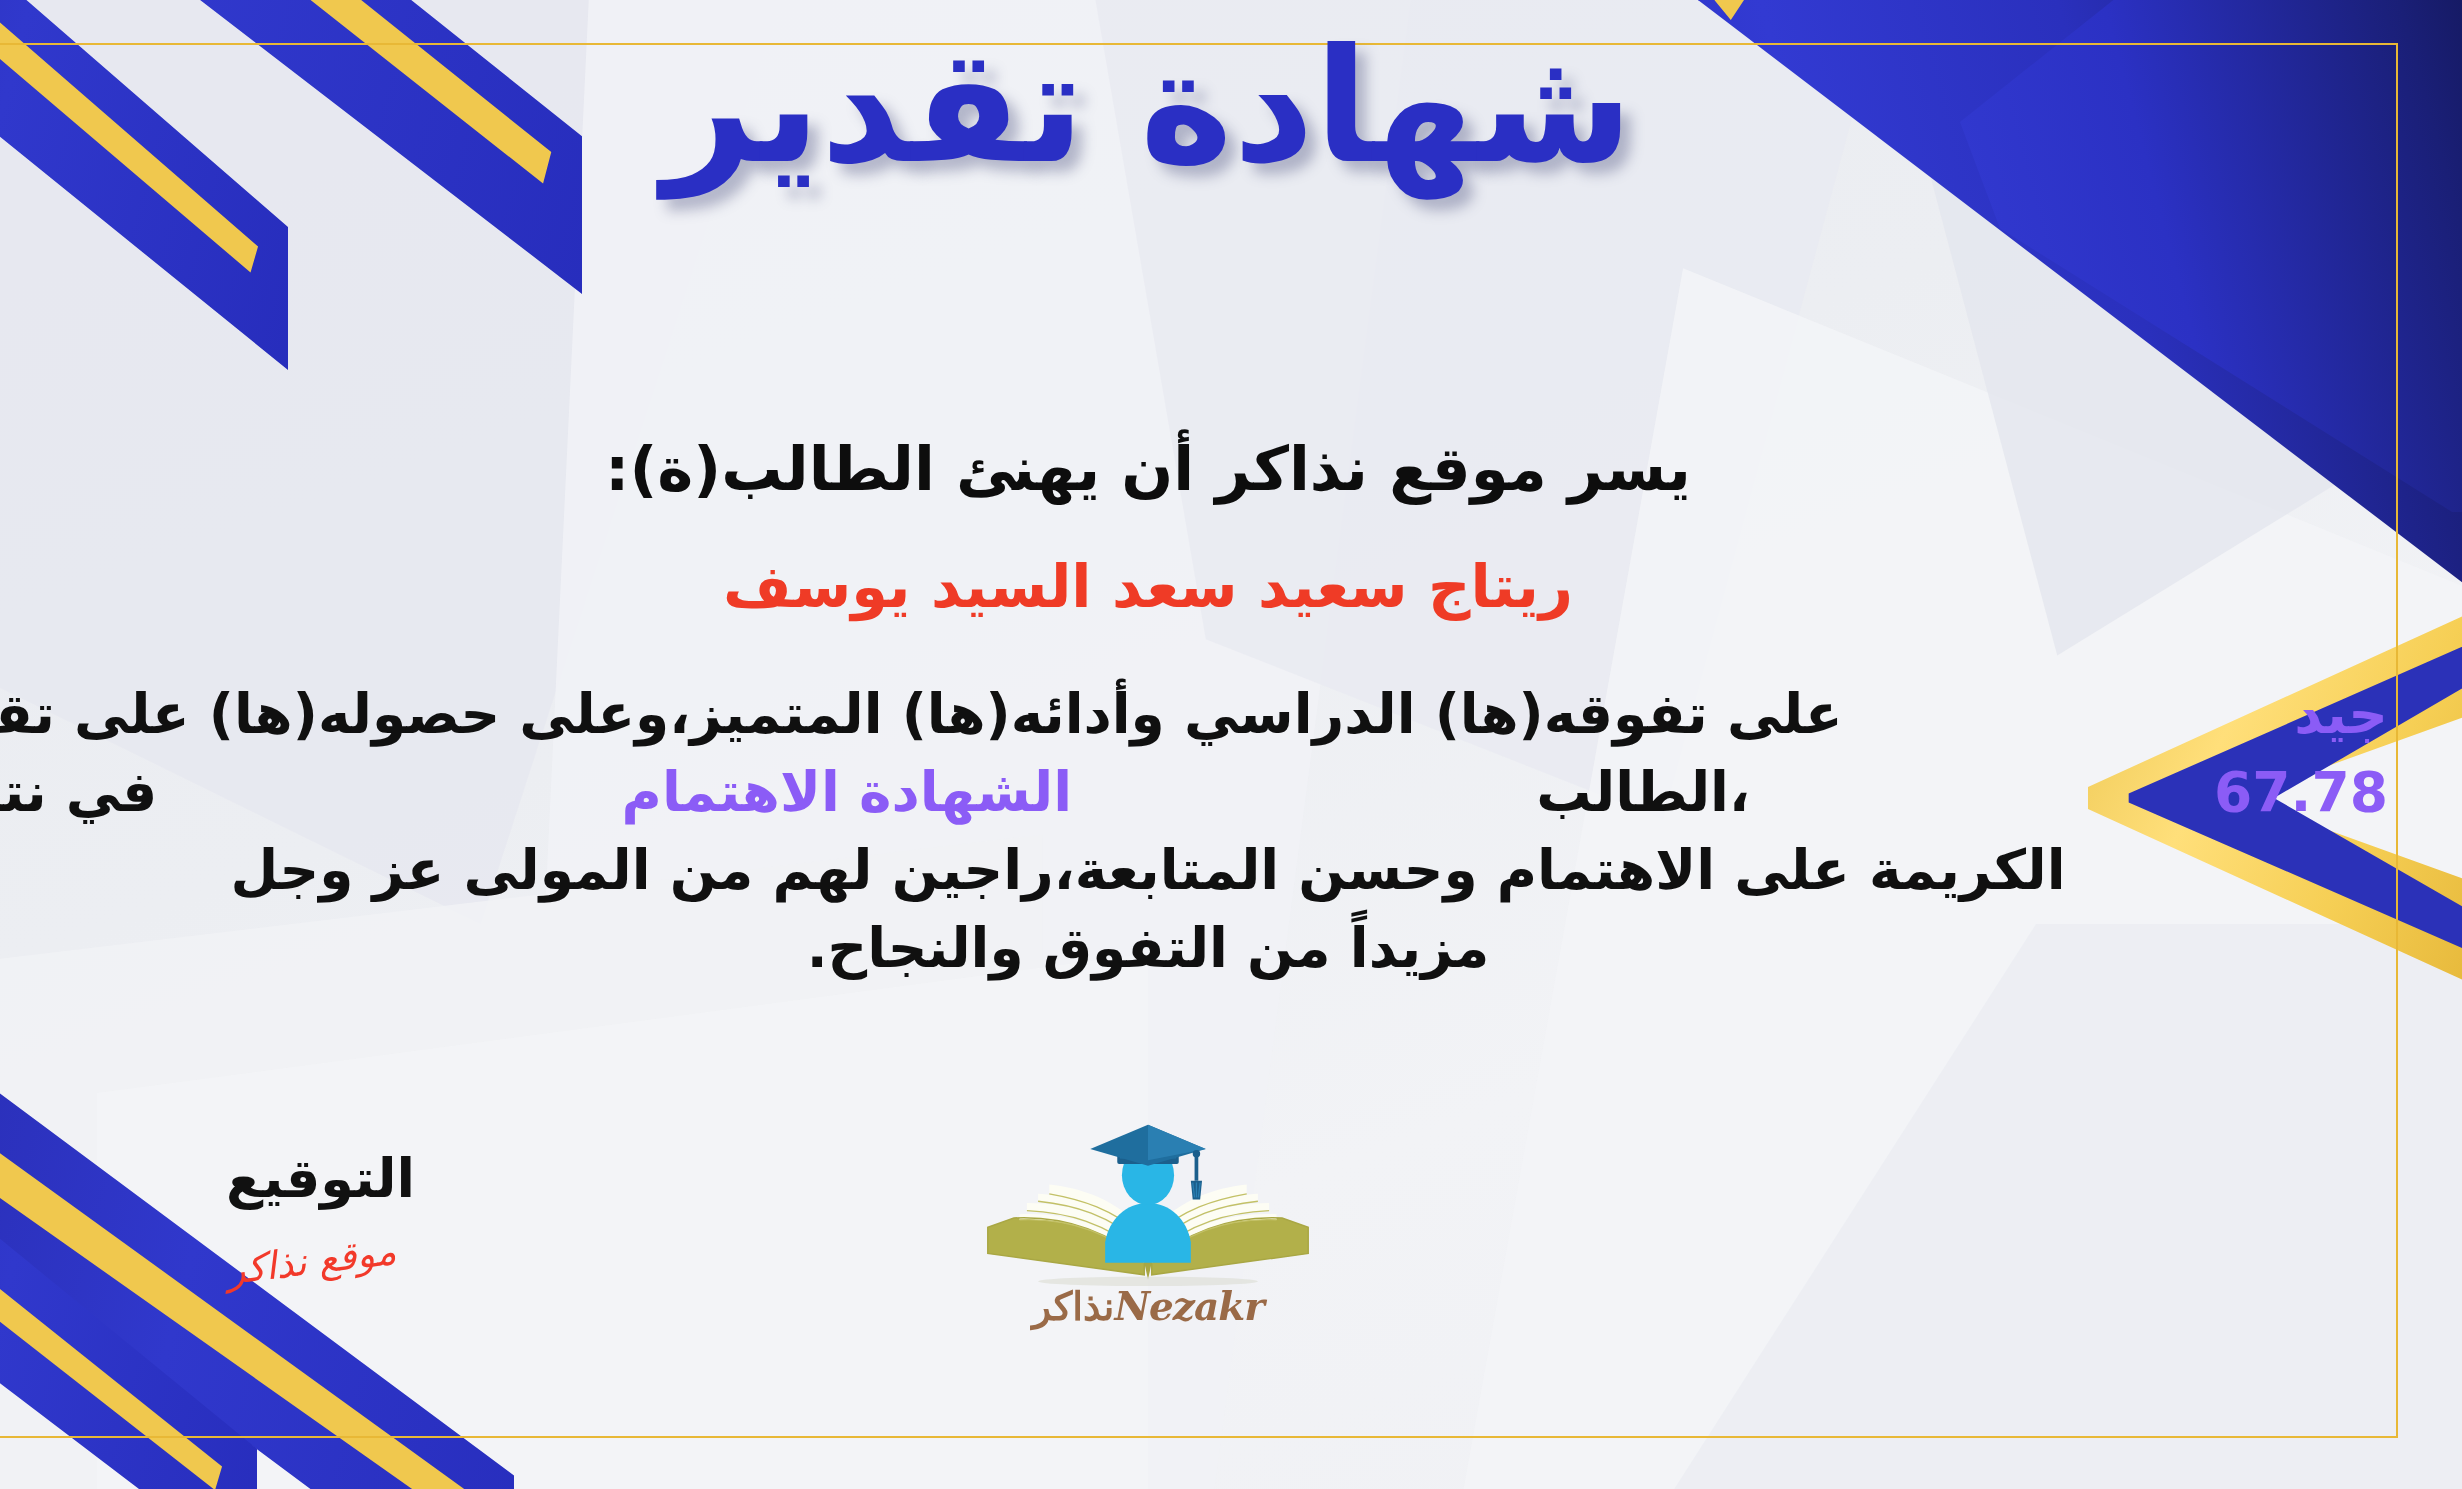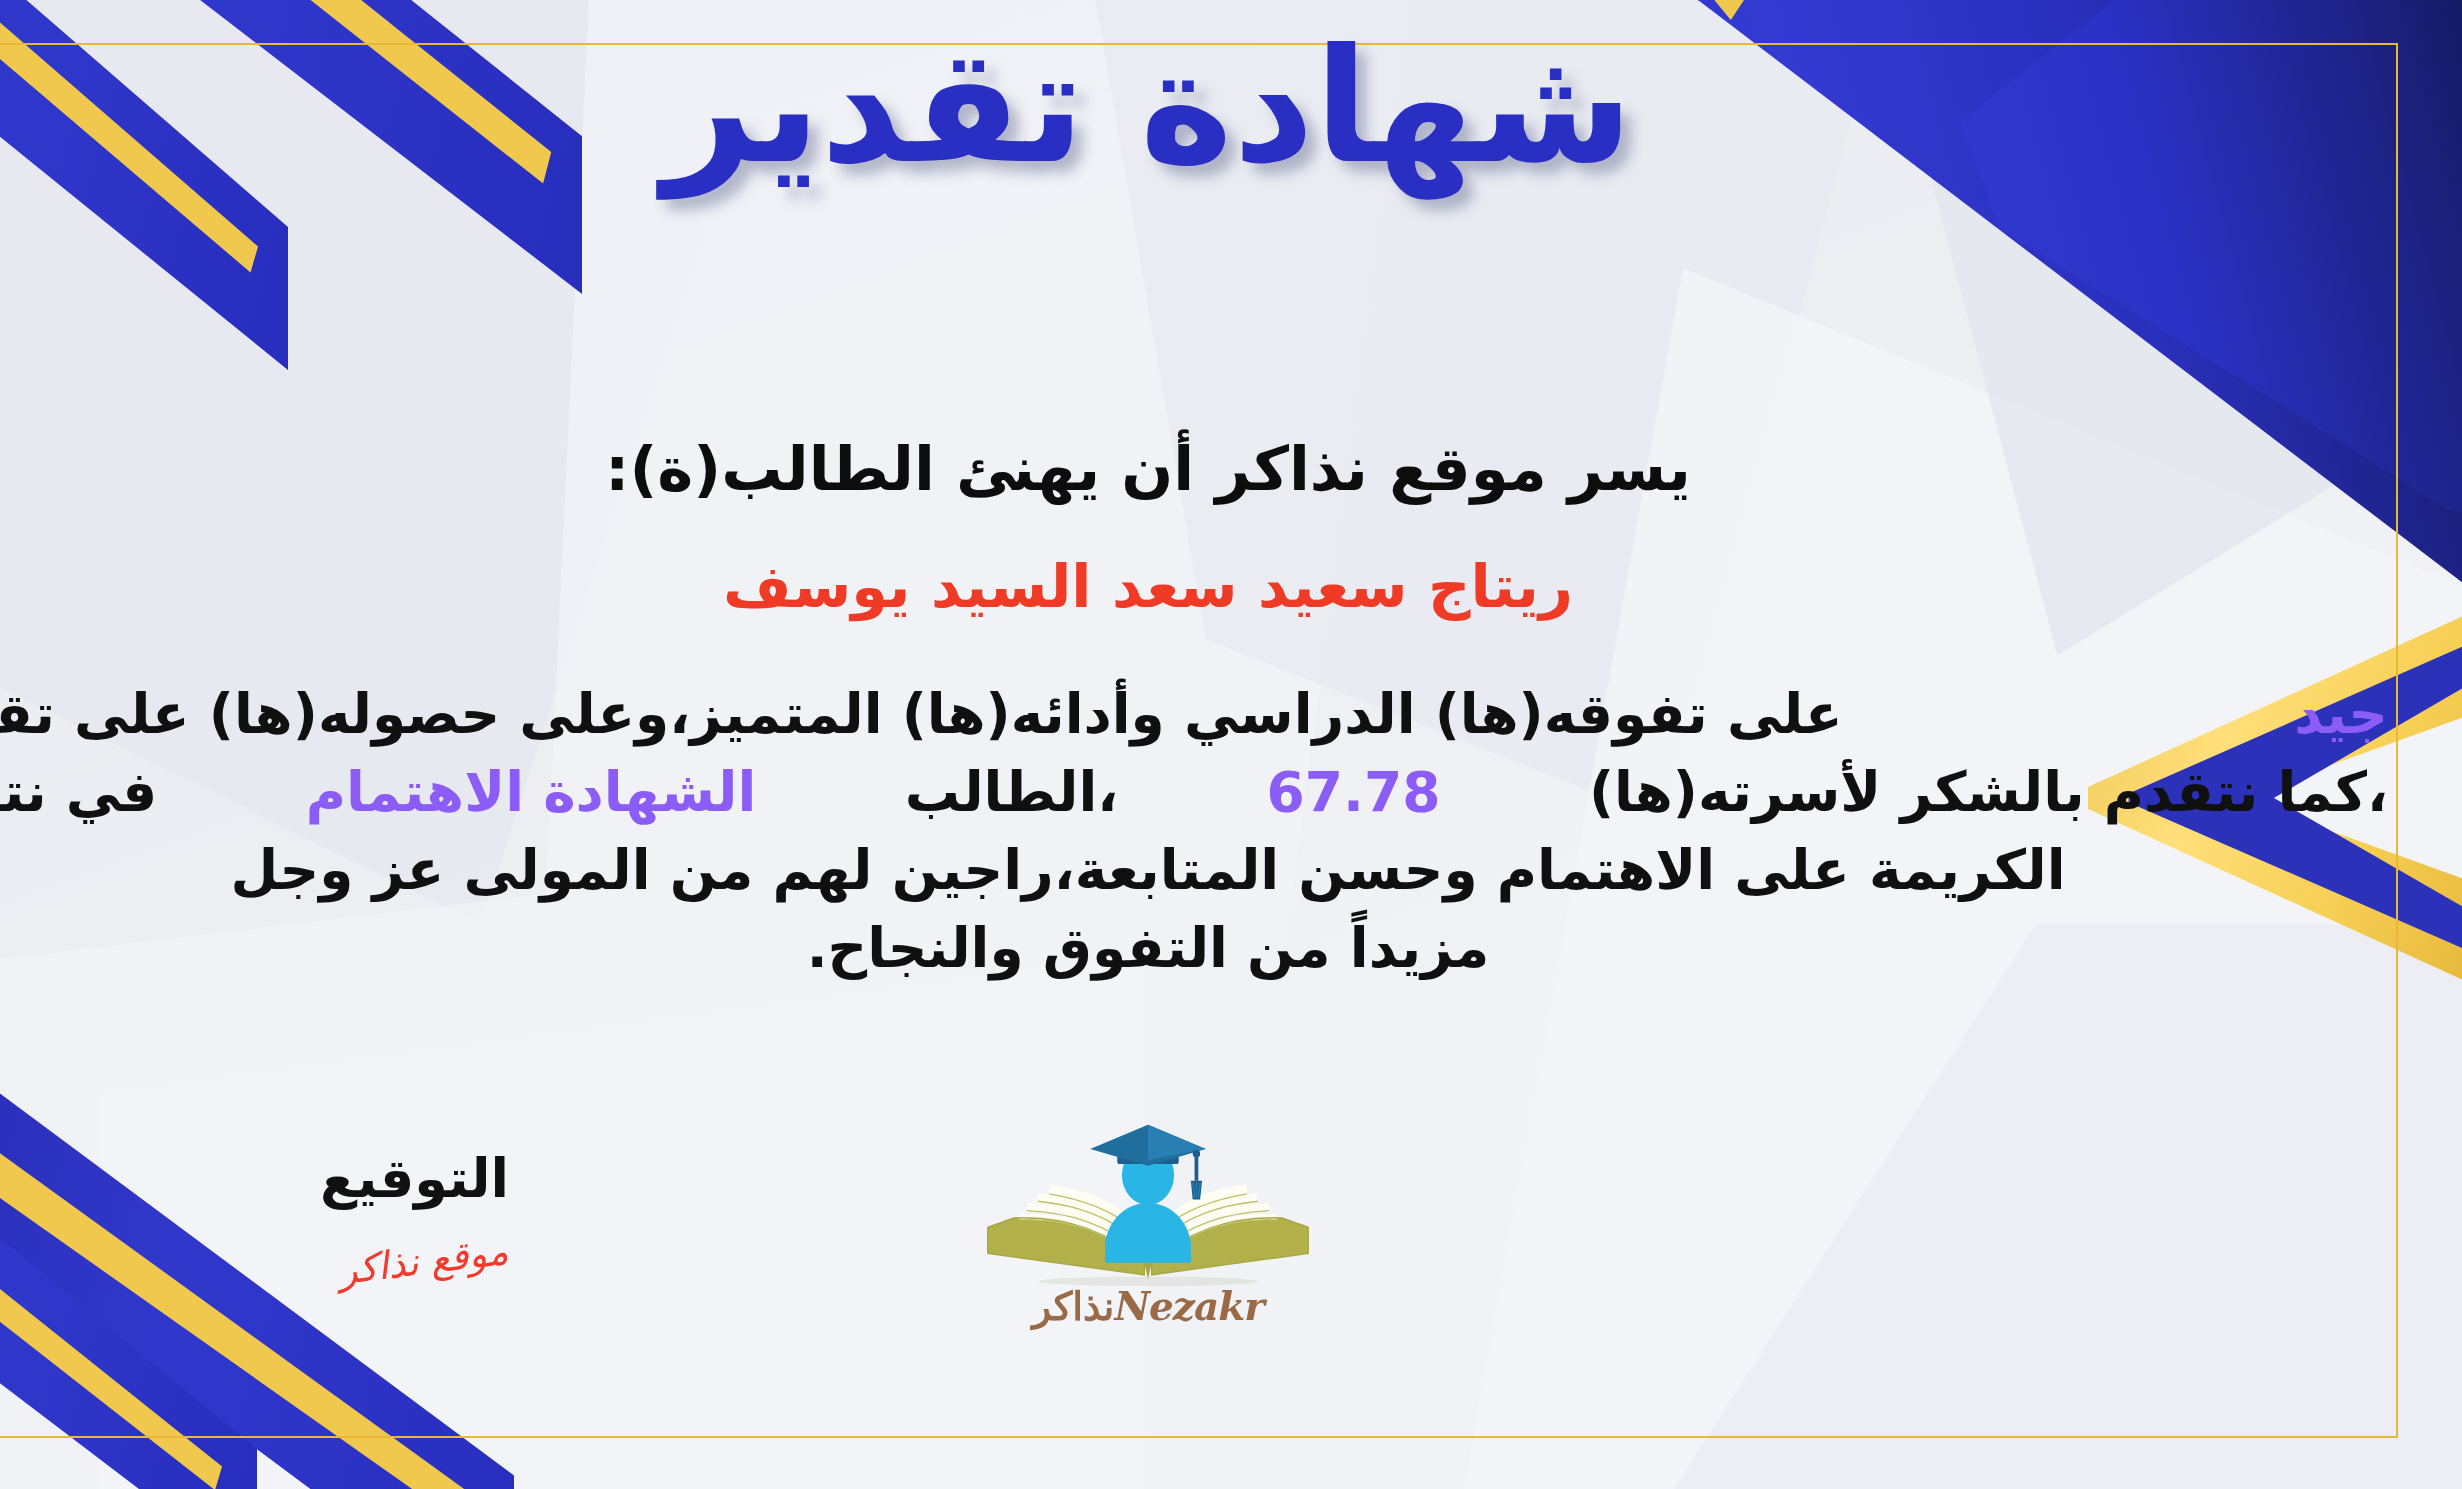--- a/index.html
+++ b/index.html
@@ -200,24 +200,24 @@
   .body-block .row.just{
     display:flex;
     justify-content:space-between;
     align-items:baseline;
   }
   .hl{color:#8b5cf6;}
 
   
   .sig-block{
     position:absolute;
-    left:370px;
+    left:392px;
     top:1147px;
     width:305px;
-    text-align:right;
+    text-align:left;
     direction:rtl;
   }
   .sig-label{
     font-size:54px;
     font-weight:700;
     color:#111;
     letter-spacing:1px;
   }
   .sig-script{
     margin-top:28.6px;
@@ -298,21 +298,20 @@
     <div class="student-name">ريتاج سعيد سعد السيد يوسف</div>
 
     <div class="body-block">
 
       <span class="row just">
         <span class="hl">جيد</span>
         <span>على تفوقه(ها) الدراسي وأدائه(ها) المتميز،وعلى حصوله(ها) على تقدير</span>
       </span>
 
       <span class="row just">
-        <span>،كما نتقدم بالشكر لأسرته(ها)</span>
         <span class="hl">67.78</span>
         <span>،الطالب</span>
         <span class="hl">الشهادة الاهتمام</span>
         <span>في نتيجة</span>
       </span>
 
       <span class="row">الكريمة على الاهتمام وحسن المتابعة،راجين لهم من المولى عز وجل</span>
       <span class="row">مزيداً من التفوق والنجاح.</span>
     </div>
 

